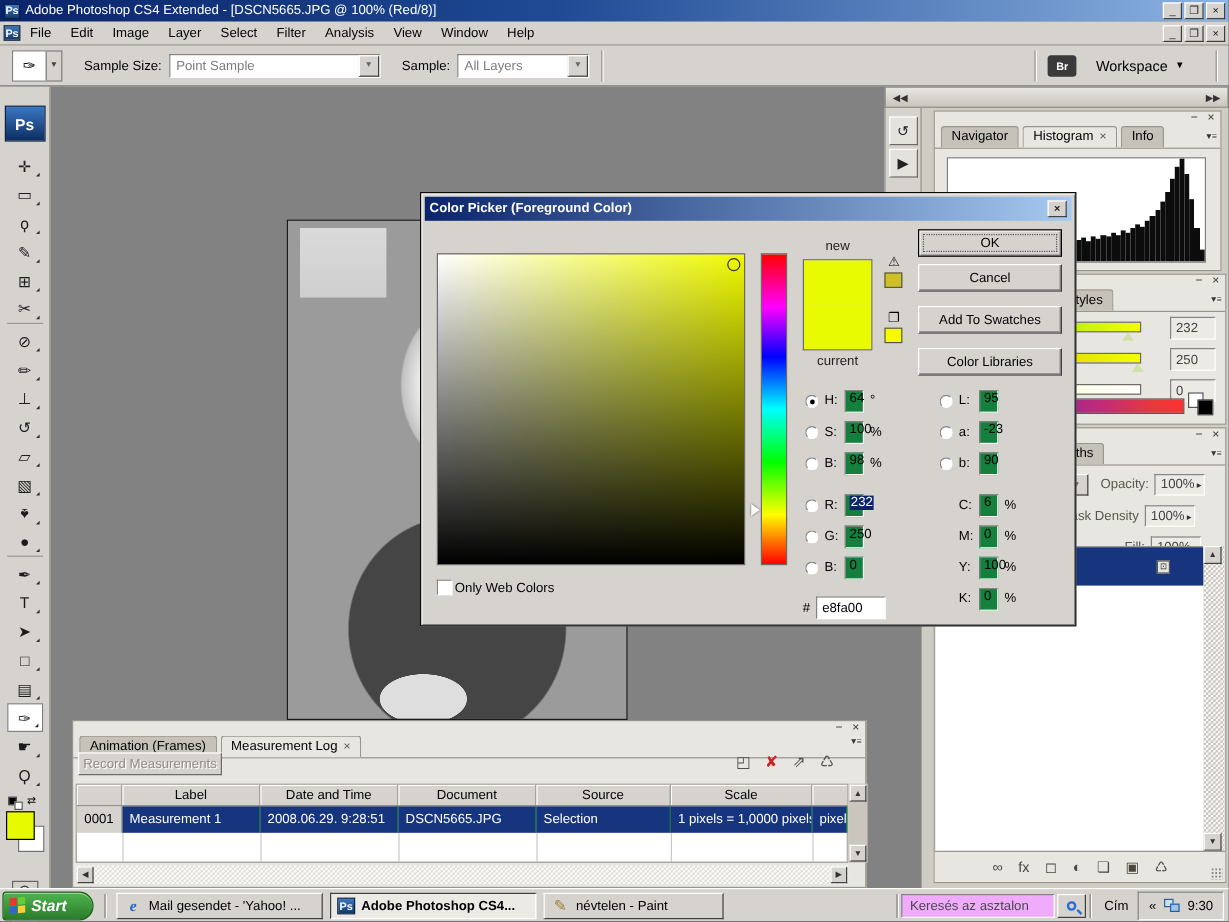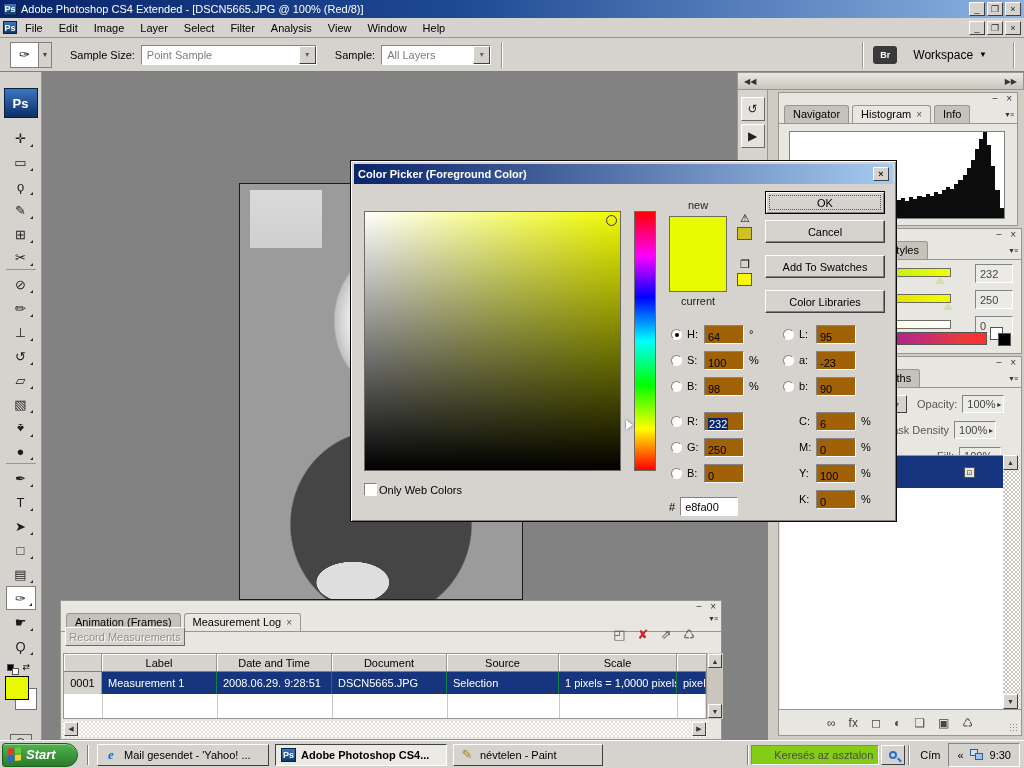--- a/index.html
+++ b/index.html
@@ -122,41 +122,41 @@
   .minisw{width:15px;height:13px;border:1px solid #555;margin-top:2px}
   .dlgbtn{position:absolute;left:414px;width:120px;height:23px;background:#d6d3ce;border:1px solid;border-color:#fff #404040 #404040 #fff;box-shadow:inset -1px -1px 0 #808080;display:flex;align-items:center;justify-content:center}
   .dlgbtn.default{border:1px solid #000;box-shadow:inset 1px 1px 0 #fff,inset -1px -1px 0 #808080;outline:1px dotted #555;outline-offset:-5px}
   .fieldcol{position:absolute;top:163px;display:flex;flex-direction:column;gap:6px}
   .crow{display:flex;align-items:center;height:20px}
   .crow.gap{margin-top:9px}
   .radio{width:11px;height:11px;border-radius:50%;background:#fff;border:1px solid;border-color:#848484 #fff #fff #848484;margin-right:5px;position:relative;flex:0 0 auto}
   .crow.selected .radio::after{content:"";position:absolute;left:3px;top:3px;width:4px;height:4px;border-radius:50%;background:#000}
   .crow.norad .radio{visibility:hidden}
   .clabel{width:17px}
-  .numbox{width:40px;height:19px;background:#a16207;border:1px solid;border-color:#848484 #fff #fff #848484;display:flex;align-items:flex-end;padding-left:3px}
+  .numbox{width:16px;height:19px;background:#15803d;border:1px solid;border-color:#848484 #fff #fff #848484;display:flex;align-items:flex-start;padding-left:3px}
   .crow.highlighted .val{background:#0a246a;color:#fff;padding:0 1px}
   .unit{margin-left:5px}
   .hexrow{position:absolute;left:318px;top:336px;display:flex;align-items:center;gap:5px}
   .hexbox{width:58px;height:19px;background:#fff;border:1px solid;border-color:#848484 #fff #fff #848484;display:flex;align-items:center;padding-left:4px}
   .owc{position:absolute;left:13px;top:322px;display:flex;align-items:center;gap:2px}
   .checkbox{width:13px;height:13px;background:#fff;border:1px solid;border-color:#848484 #fff #fff #848484}
   
   .taskbar{position:absolute;left:0;top:740px;width:1024px;height:28px;background:#d6d3ce;border-top:1px solid #fff;display:flex;align-items:center;gap:6px;padding:0 2px;z-index:100}
   .startbtn{width:76px;height:24px;border-radius:3px 12px 12px 3px;background:linear-gradient(#4fb44f,#2b7c2b);border:1px solid #1d5c1d;box-shadow:inset 0 1px 0 #93d693;color:#fff;font-weight:bold;font-style:italic;font-size:13px;display:flex;align-items:center;gap:5px;padding-left:5px}
   .winflag{width:13px;height:13px;display:grid;grid-template-columns:6px 6px;grid-template-rows:6px 6px;gap:1px;transform:skewY(-6deg)}
   .winflag i:nth-child(1){background:#e33}.winflag i:nth-child(2){background:#6c3}.winflag i:nth-child(3){background:#36c}.winflag i:nth-child(4){background:#fc3}
   .qsep{width:1px;height:20px;background:#808080;box-shadow:1px 0 0 #fff;margin:0 3px}
   .taskbtn{height:22px;width:172px;background:#d6d3ce;border:1px solid;border-color:#fff #404040 #404040 #fff;display:flex;align-items:center;gap:5px;padding:0 5px;overflow:hidden;white-space:nowrap}
   .taskbtn.active{background:#eceae5;border-color:#404040 #fff #fff #404040;font-weight:bold}
   .ticon{width:16px;height:16px;display:flex;align-items:center;justify-content:center;flex:0 0 auto;font-size:13px}
   .taskbtn[data-name="task-mail"] .ticon{color:#1b6acb;font-style:italic;font-weight:bold;font-family:"Liberation Serif",serif}
   .taskbtn[data-name="task-photoshop"] .ticon{background:linear-gradient(#3b77c2,#123a6b);color:#fff;font-size:9px;font-weight:bold;border:1px solid #09203f;width:15px;height:14px}
   .taskbtn[data-name="task-paint"] .ticon{color:#a08030}
   .deskbar{margin-left:auto;display:flex;align-items:center}
-  .searchbox{width:128px;height:20px;background:#84cc16;border:1px solid;border-color:#848484 #fff #fff #848484;display:flex;align-items:center;padding-left:22px;color:#4a4a4a}
+  .searchbox{width:128px;height:20px;background:#f0abfc;border:1px solid;border-color:#848484 #fff #fff #848484;display:flex;align-items:center;padding-left:6px;color:#4a4a4a}
   .magbtn{width:24px;height:20px;background:#d6d3ce;border:1px solid;border-color:#fff #404040 #404040 #fff;display:flex;align-items:center;justify-content:center;margin-left:2px}
   .maglass{width:8px;height:8px;border:2px solid #2a6cd4;border-radius:50%;position:relative}
   .maglass::after{content:"";position:absolute;left:6px;top:6px;width:5px;height:2px;background:#2a6cd4;transform:rotate(45deg)}
   .addr{padding:0 8px}
   .tray{display:flex;align-items:center;gap:6px;height:24px;border:1px solid;border-color:#848484 #fff #fff #848484;padding:0 8px;margin-right:2px}
   .neticon{position:relative;width:14px;height:12px}
   .neticon i{position:absolute;width:8px;height:7px;background:#cfe0f5;border:1px solid #2a5e9e}
   .neticon i:first-child{left:0;top:0}.neticon i:last-child{left:5px;top:4px;background:#9ec3ee}
 </style>
 </head>

